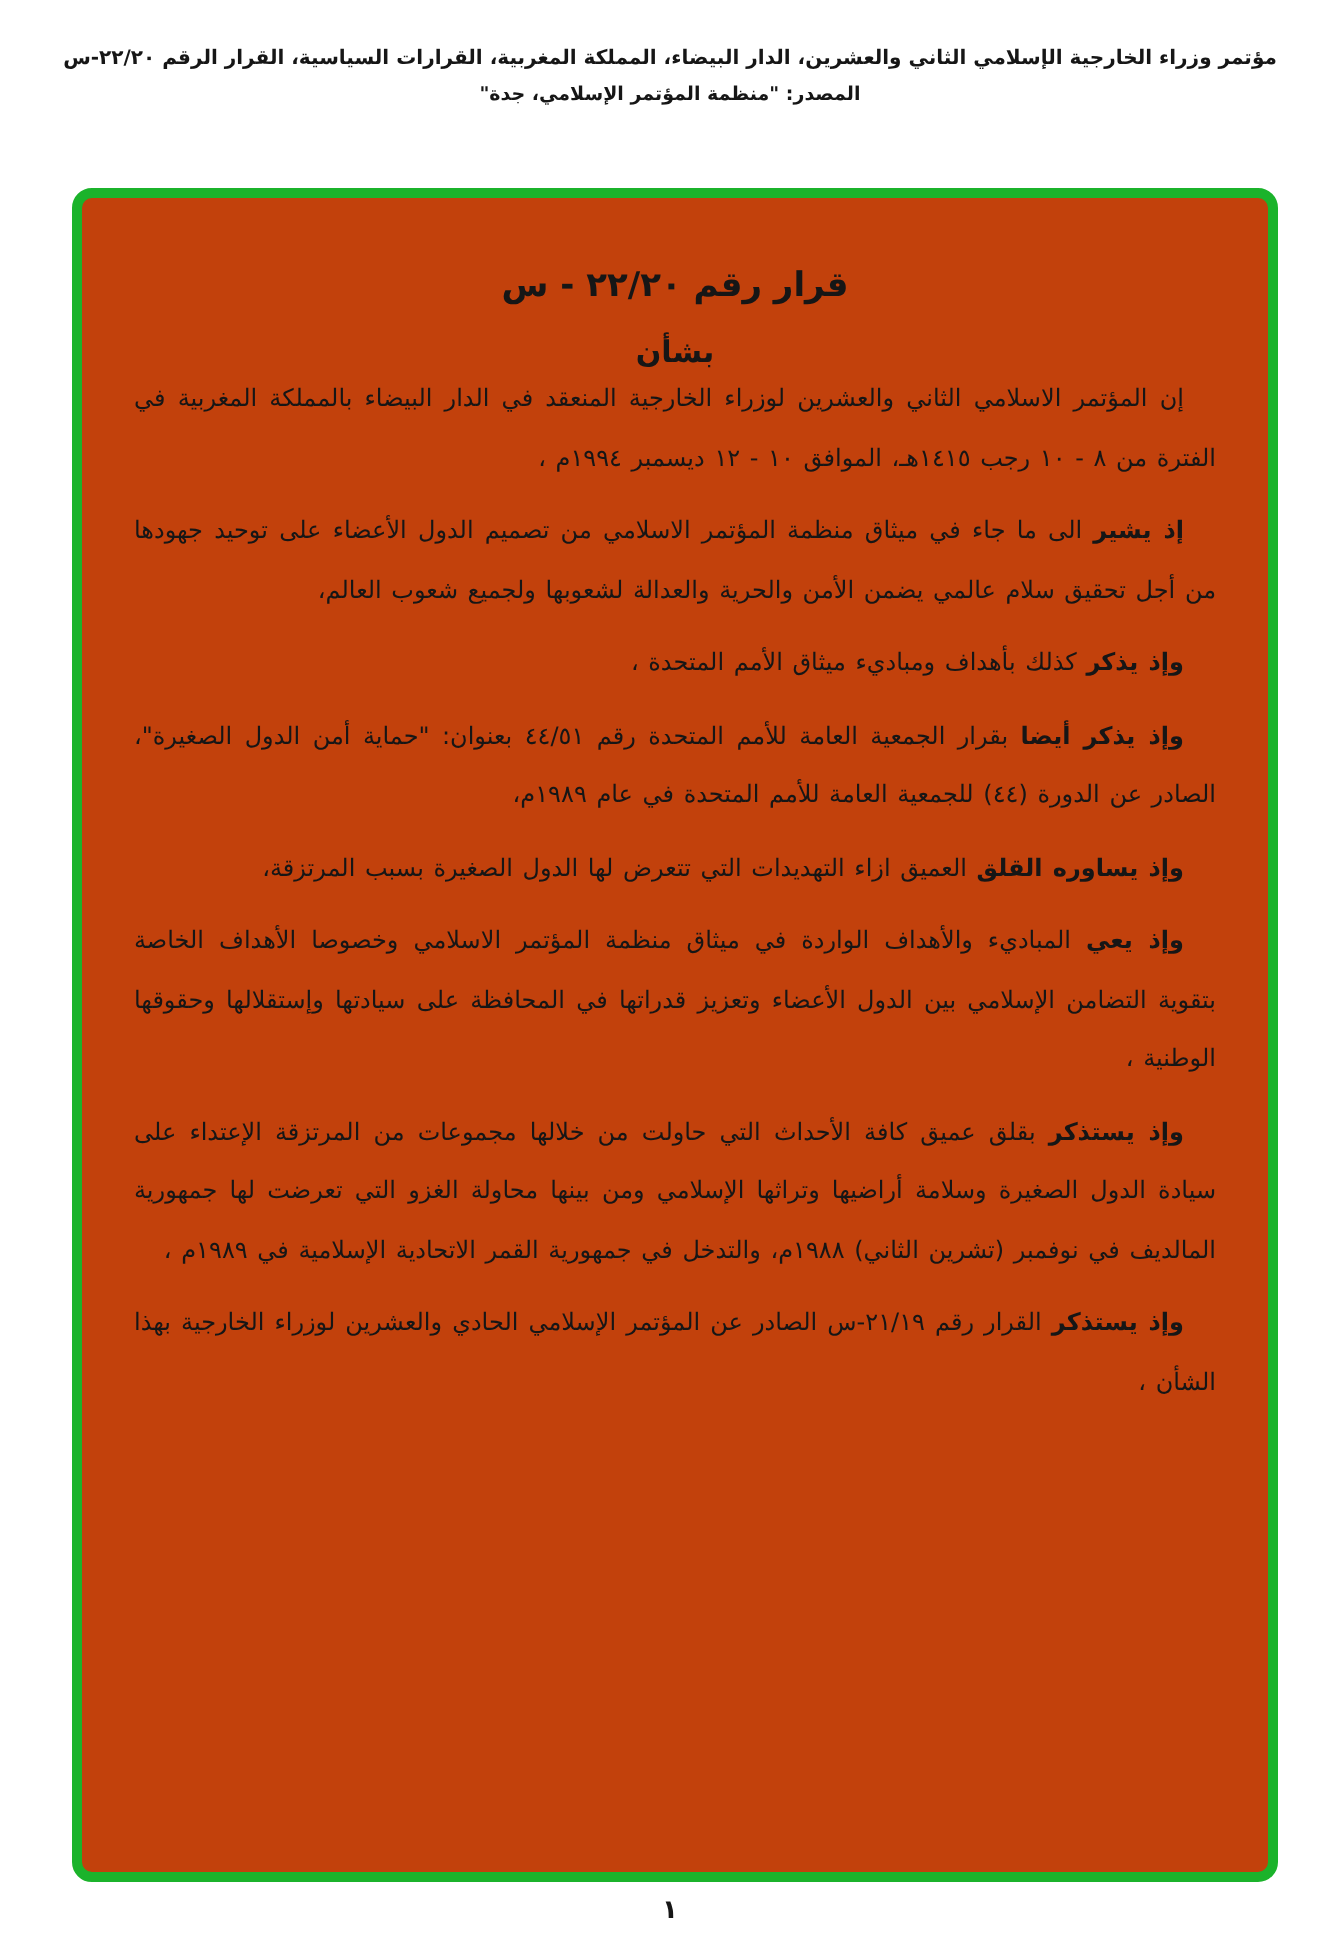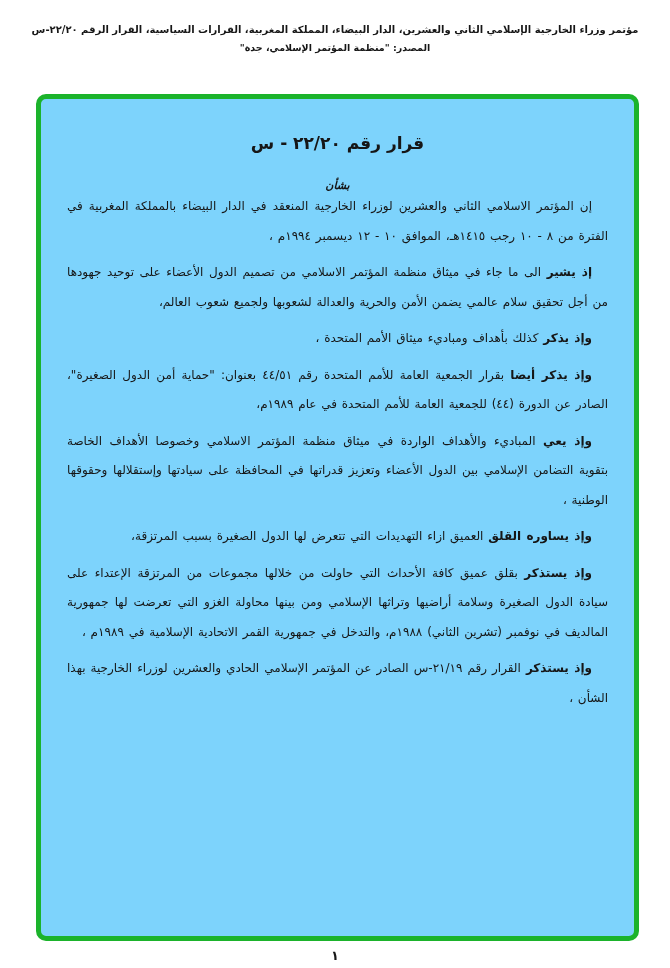--- a/index.html
+++ b/index.html
@@ -34,28 +34,28 @@
     margin-top: 7px;
   }
   
   .doc-box {
     position: absolute;
     left: 36px; top: 94px;
     width: 603px; height: 847px;
     box-sizing: border-box;
     border: 5px solid #1bb32b;
     border-radius: 10px;
-    background: #7dd3fc;
+    background: #c2410c;
     padding: 26px 26px 0 26px;
     direction: rtl;
     overflow: hidden;
   }
   .title { text-align: center; font-weight: bold; }
   .title-number   { font-size: 17px; margin-top: 8px; }
-  .title-regarding{ font-size: 11px; margin-top: 26px; font-style: italic; }
+  .title-regarding{ font-size: 15px; margin-top: 14px; }
   .title-subject  { font-size: 15.5px; margin-top: 12px; margin-bottom: 24px; }
   .body-text p {
     font-size: 12px;
     line-height: 29.5px;
     text-align: justify;
     margin: 0 0 7px 0;
     text-indent: 16px;
     word-spacing: 1px;
   }
   .body-text p b { font-weight: bold; }
@@ -81,22 +81,22 @@
     <div class="title">
       <div class="title-number">قرار رقم ٢٢/٢٠ - س</div>
       <div class="title-regarding">بشأن</div>
     </div>
 
     <div class="body-text">
       <p><b></b><span>إن المؤتمر الاسلامي الثاني والعشرين لوزراء الخارجية المنعقد في الدار البيضاء بالمملكة المغربية في الفترة من ٨ - ١٠ رجب ١٤١٥هـ، الموافق ١٠ - ١٢ ديسمبر ١٩٩٤م ،</span></p>
       <p><b>إذ يشير</b><span> الى ما جاء في ميثاق منظمة المؤتمر الاسلامي من تصميم الدول الأعضاء على توحيد جهودها من أجل تحقيق سلام عالمي يضمن الأمن والحرية والعدالة لشعوبها ولجميع شعوب العالم،</span></p>
       <p><b>وإذ يذكر</b><span> كذلك بأهداف ومباديء ميثاق الأمم المتحدة ،</span></p>
       <p><b>وإذ يذكر أيضا</b><span> بقرار الجمعية العامة للأمم المتحدة رقم ٤٤/٥١ بعنوان: "حماية أمن الدول الصغيرة"، الصادر عن الدورة (٤٤) للجمعية العامة للأمم المتحدة في عام ١٩٨٩م،</span></p>
+      <p><b>وإذ يساوره القلق</b><span> العميق ازاء التهديدات التي تتعرض لها الدول الصغيرة بسبب المرتزقة،</span></p>
       <p><b>وإذ يعي</b><span> المباديء والأهداف الواردة في ميثاق منظمة المؤتمر الاسلامي وخصوصا الأهداف الخاصة بتقوية التضامن الإسلامي بين الدول الأعضاء وتعزيز قدراتها في المحافظة على سيادتها وإستقلالها وحقوقها الوطنية ،</span></p>
-      <p><b>وإذ يساوره القلق</b><span> العميق ازاء التهديدات التي تتعرض لها الدول الصغيرة بسبب المرتزقة،</span></p>
       <p><b>وإذ يستذكر</b><span> بقلق عميق كافة الأحداث التي حاولت من خلالها مجموعات من المرتزقة الإعتداء على سيادة الدول الصغيرة وسلامة أراضيها وتراثها الإسلامي ومن بينها محاولة الغزو التي تعرضت لها جمهورية المالديف في نوفمبر (تشرين الثاني) ١٩٨٨م، والتدخل في جمهورية القمر الاتحادية الإسلامية في ١٩٨٩م ،</span></p>
       <p><b>وإذ يستذكر</b><span> القرار رقم ٢١/١٩-س الصادر عن المؤتمر الإسلامي الحادي والعشرين لوزراء الخارجية بهذا الشأن ،</span></p>
     </div>
   </div>
 
   <div class="page-number">١</div>
 
 </div>
 
 </body></html>

